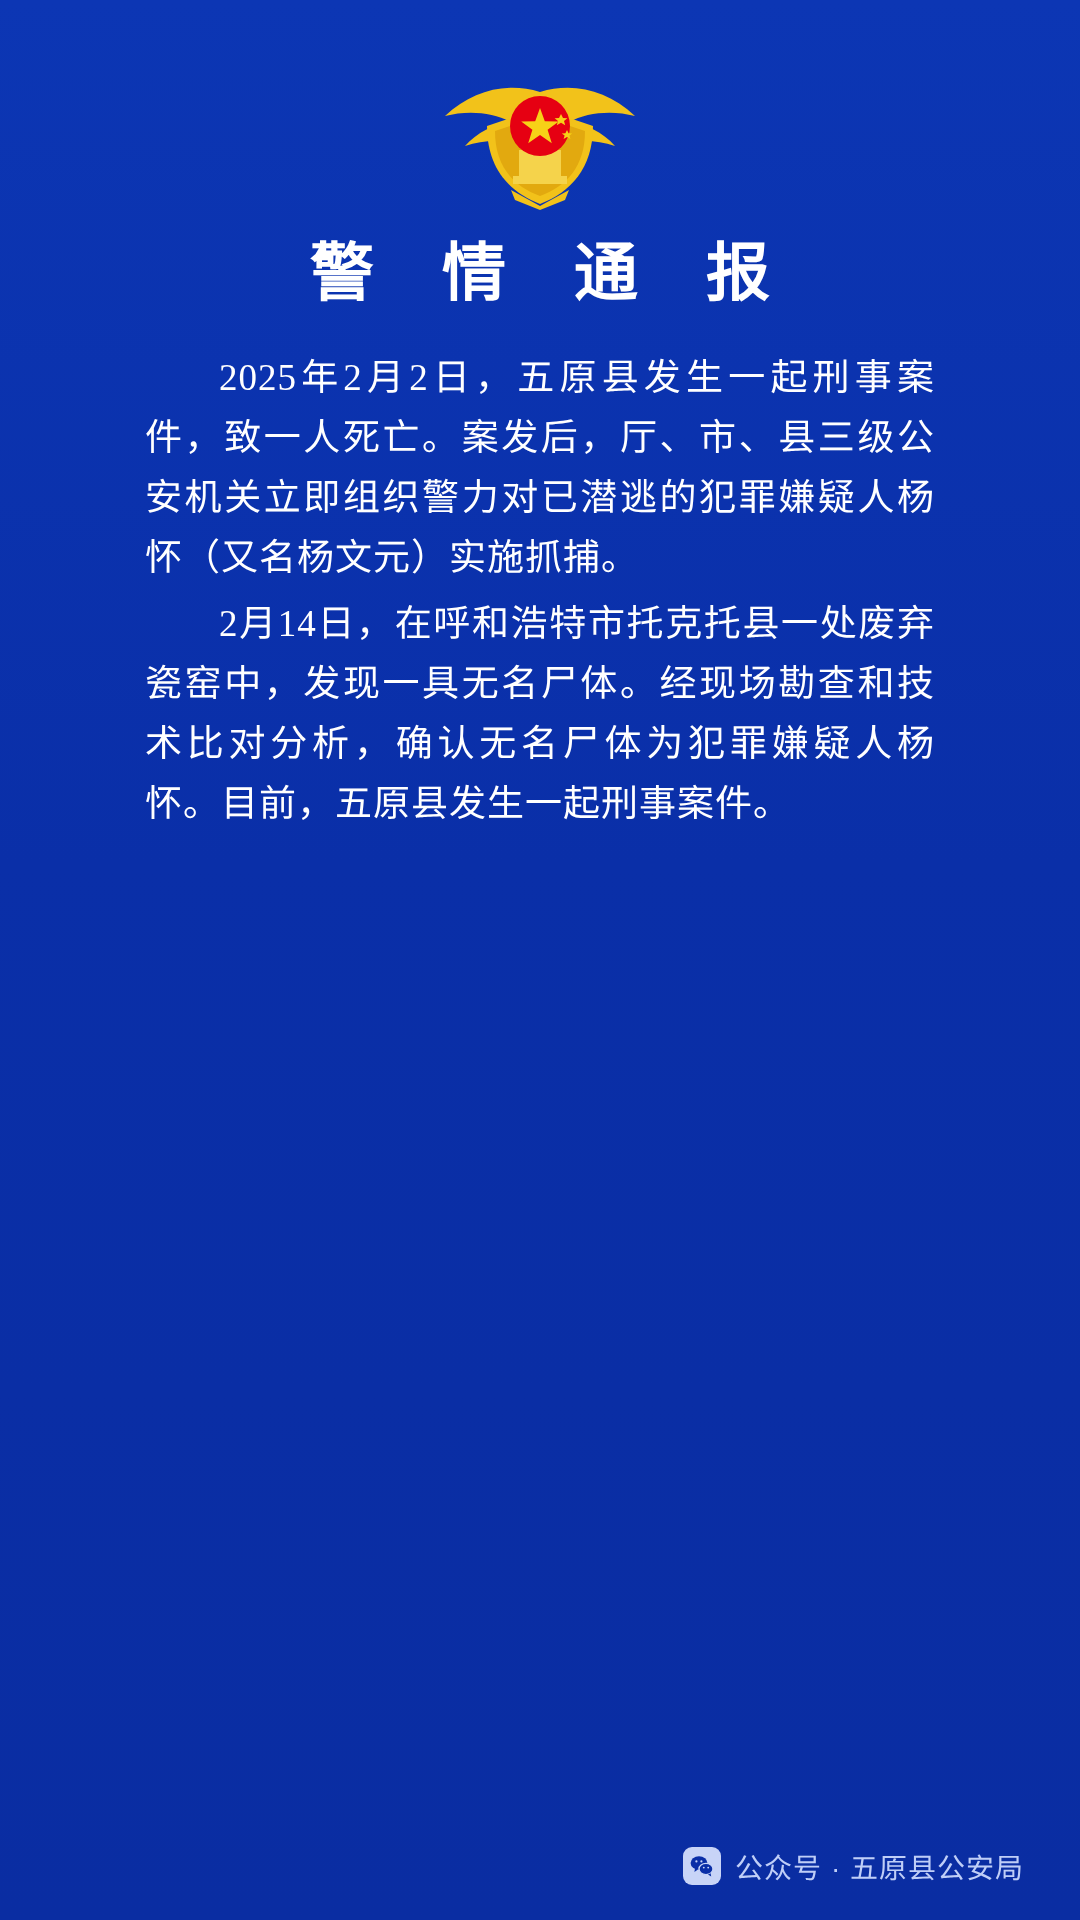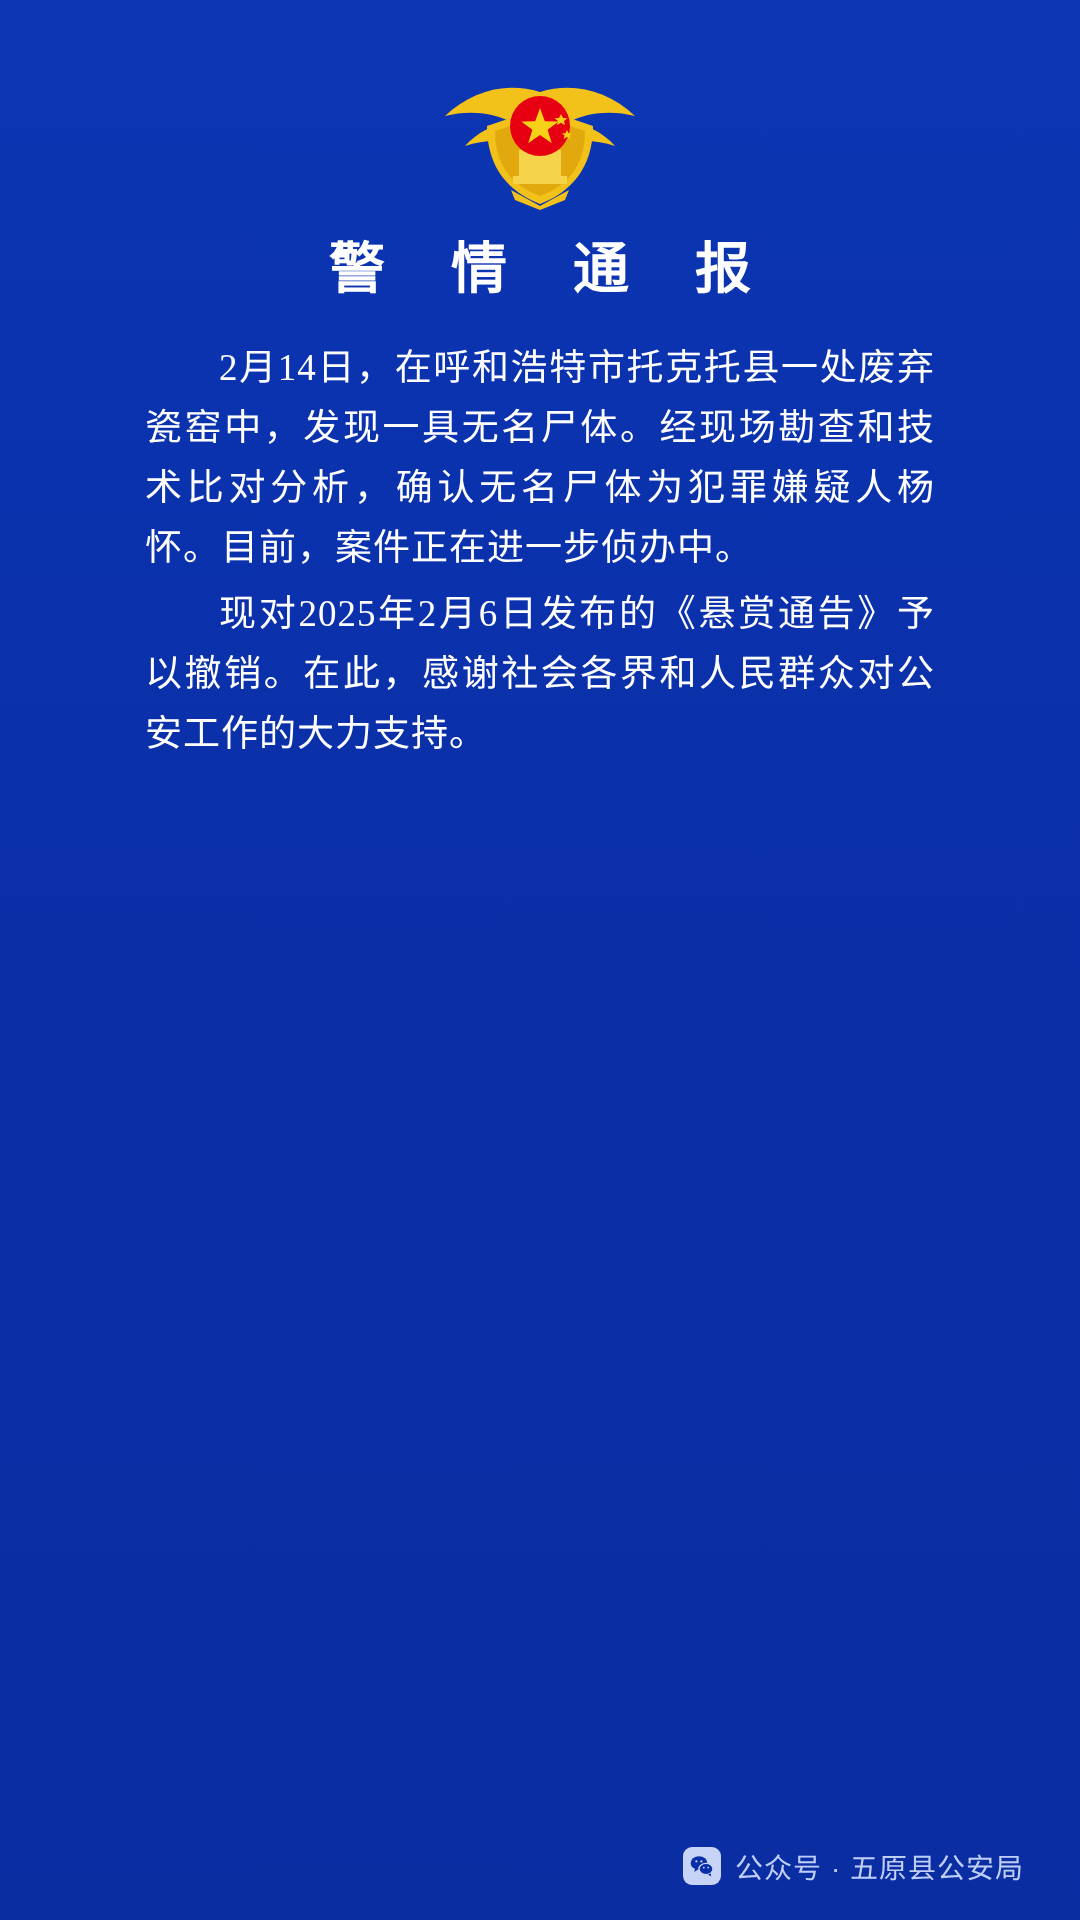--- a/index.html
+++ b/index.html
@@ -31,21 +31,21 @@
     height: 150px;
     display: flex;
     align-items: center;
     justify-content: center;
   }
   .emblem-wrap svg { display: block; }
 
   
   .title {
     margin-top: 22px;
-    font-size: 56px;
+    font-size: 64px;
     font-weight: bold;
     letter-spacing: 26px;
     text-indent: 26px;
     line-height: 1.25;
     text-align: left;
     color: #ffffff;
     font-family: "Liberation Serif", "DejaVu Serif", serif;
   }
 
   
@@ -127,22 +127,22 @@
         <polygon points="152,66 153.6,69.2 157.2,69.4 154.4,71.6 155.4,75 152,73 148.6,75 149.6,71.6 146.8,69.4 150.4,69.2"></polygon>
       </g>
 
       <path d="M96 126 L125 142 L154 126 L150 136 L125 146 L100 136 Z" fill="#f2c21a"></path>
     </svg>
   </div>
 
   <div class="title">警 情 通 报</div>
 
   <div class="body-copy">
-    <p>2月14日，在呼和浩特市托克托县一处废弃瓷窑中，发现一具无名尸体。经现场勘查和技术比对分析，确认无名尸体为犯罪嫌疑人杨怀。目前，案件正在进一步侦办中。</p>
-    <p>现对2025年2月6日发布的《悬赏通告》予以撤销。在此，感谢社会各界和人民群众对公安工作的大力支持。</p>
+    <p>2025年2月2日，五原县发生一起刑事案件，致一人死亡。案发后，厅、市、县三级公安机关立即组织警力对已潜逃的犯罪嫌疑人杨怀（又名杨文元）实施抓捕。</p>
+    <p>2月14日，在呼和浩特市托克托县一处废弃瓷窑中，发现一具无名尸体。经现场勘查和技术比对分析，确认无名尸体为犯罪嫌疑人杨怀。目前，五原县发生一起刑事案件。</p>
   </div>
 
   <div class="signature">
   </div>
 
   <div class="footer">
     <span class="wechat-icon">
       <svg width="26" height="26" viewBox="0 0 26 26">
         <ellipse cx="10" cy="10" rx="8.4" ry="6.8" fill="#0a2fa8"></ellipse>
         <polygon points="6,15.2 5.4,19 9,16.6" fill="#0a2fa8"></polygon>

